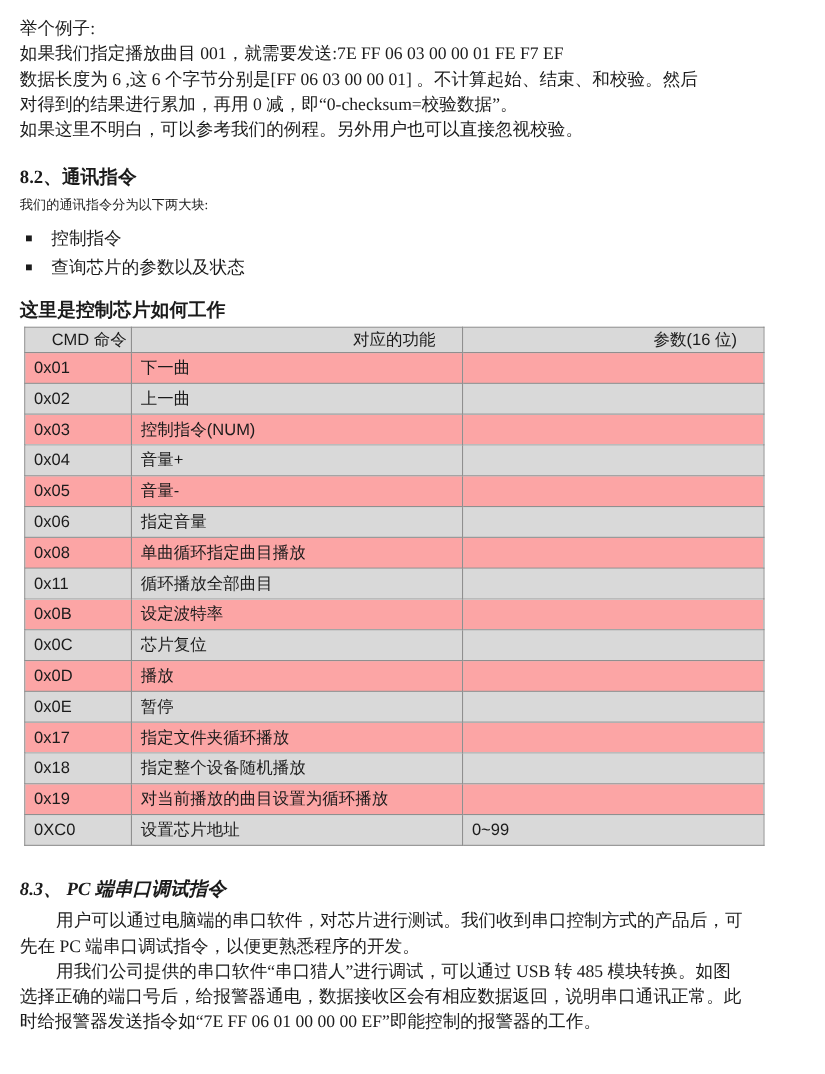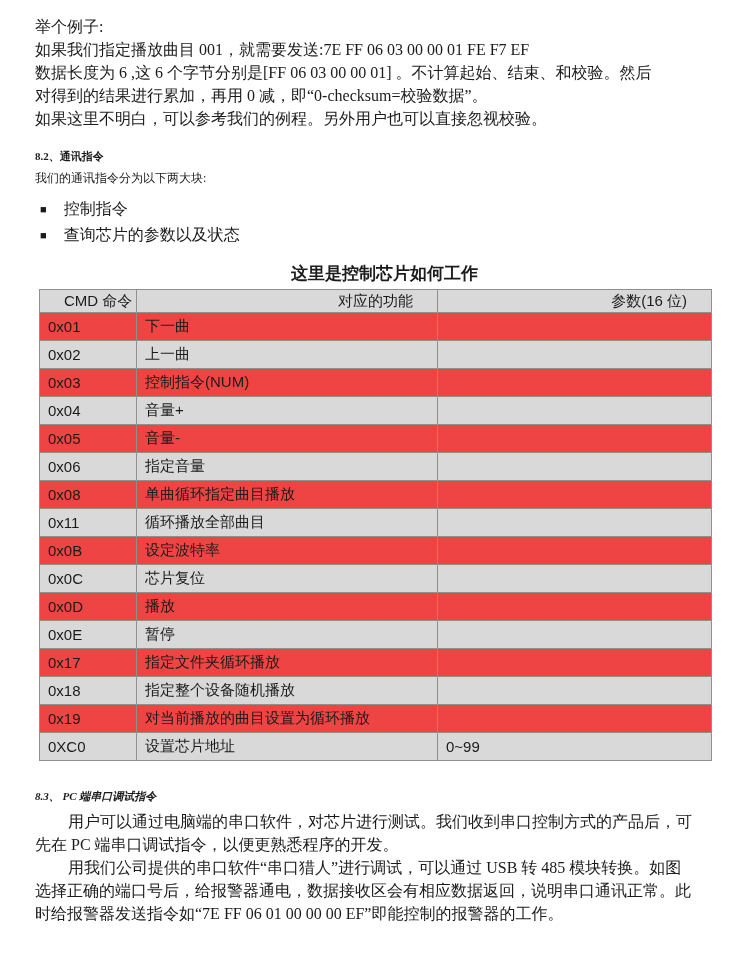--- a/index.html
+++ b/index.html
@@ -7,43 +7,43 @@
     --shade:#d9d9d9;
     --ink:#1b1b1b;
     --paper:#ffffff;
   }
   html,body{margin:0;padding:0;}
   body{
     width:750px;height:976px;overflow:hidden;
     background:var(--paper);color:var(--ink);
     font-family:"Liberation Serif","DejaVu Serif",serif;
   }
-  .page{padding:15px 16px 0 18px;margin-left:17px;}
+  .page{padding:15px 16px 0 18px;}
   .line{font-size:16px;line-height:23px;white-space:nowrap;}
-  h2{font-size:11px;font-weight:bold;white-space:nowrap;}
+  h2{font-size:17px;font-weight:bold;white-space:nowrap;}
   .s82-heading{margin:19px 0 3px 0;}
   .s82-intro{font-size:12px;line-height:23px;white-space:nowrap;}
   .bullets{list-style:none;margin:6px 0 0 0;padding:0;}
   .bullets li{display:flex;align-items:center;height:26px;font-size:16px;white-space:nowrap;}
   .bullets .sq{font-size:11px;margin:0 17px 0 5px;line-height:1;}
-  .caption{font-size:17px;font-weight:bold;margin:14px 0 4px 0;white-space:nowrap;text-align:center;}
+  .caption{font-size:17px;font-weight:bold;margin:14px 0 4px 0;white-space:nowrap;}
   table{
     margin-left:4px;width:672px;
     border-collapse:collapse;table-layout:fixed;
     font-family:"Liberation Sans","DejaVu Sans",sans-serif;
     font-size:15px;
   }
   th{
     height:22px;font-weight:normal;text-align:right;
     padding:0 24px;border:1px solid var(--border);
     background:var(--shade);white-space:nowrap;overflow:hidden;
   }
   td{
     height:27px;padding:0 8px;border:1px solid var(--border);
-    white-space:nowrap;overflow:hidden;background:#ef4444;
+    white-space:nowrap;overflow:hidden;background:#fca5a5;
   }
   tbody tr:nth-child(even) td{background:var(--shade);}
   .col-cmd{width:97px;} .col-func{width:301px;} .col-param{width:274px;}
   .s83-heading{margin:28px 0 6px 0;font-style:italic;}
   .s83 .line{font-size:16px;line-height:23px;}
   .indent{padding-left:33px;}
 </style>
 </head>
 <body>
 

